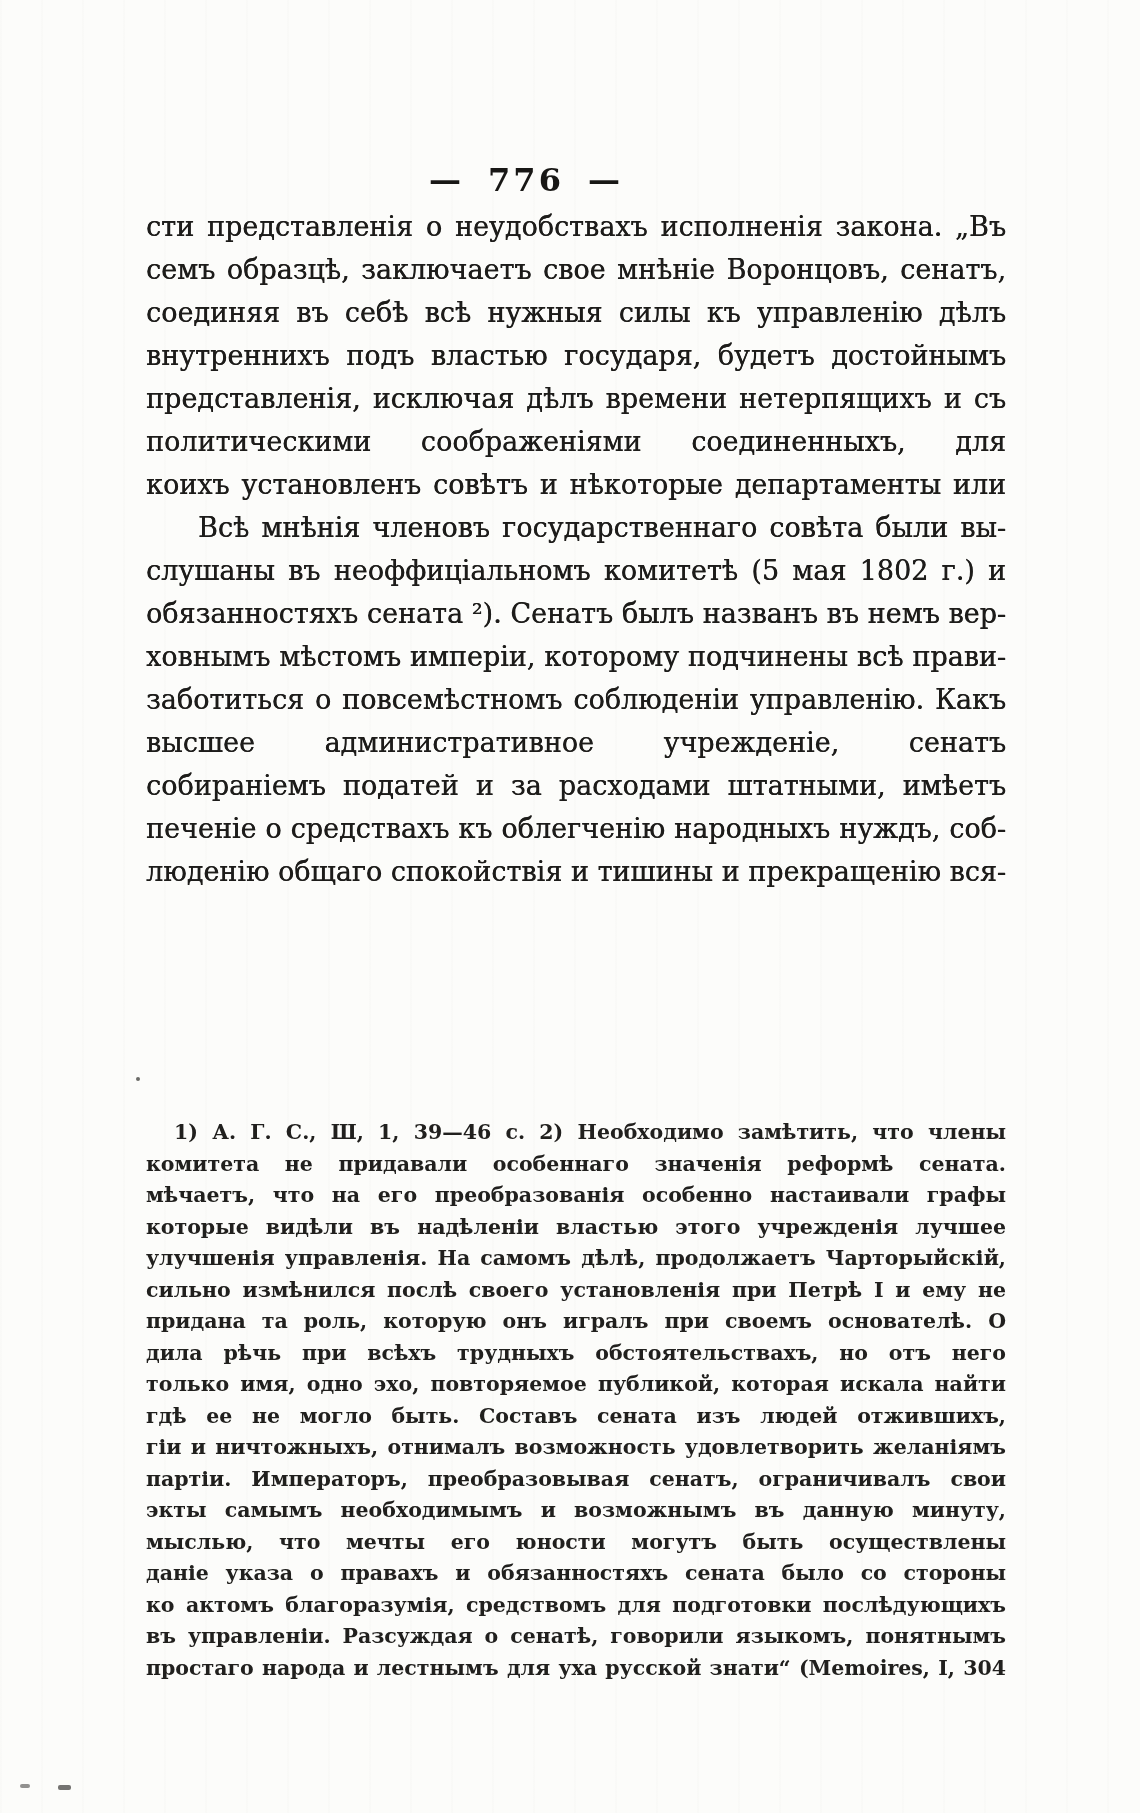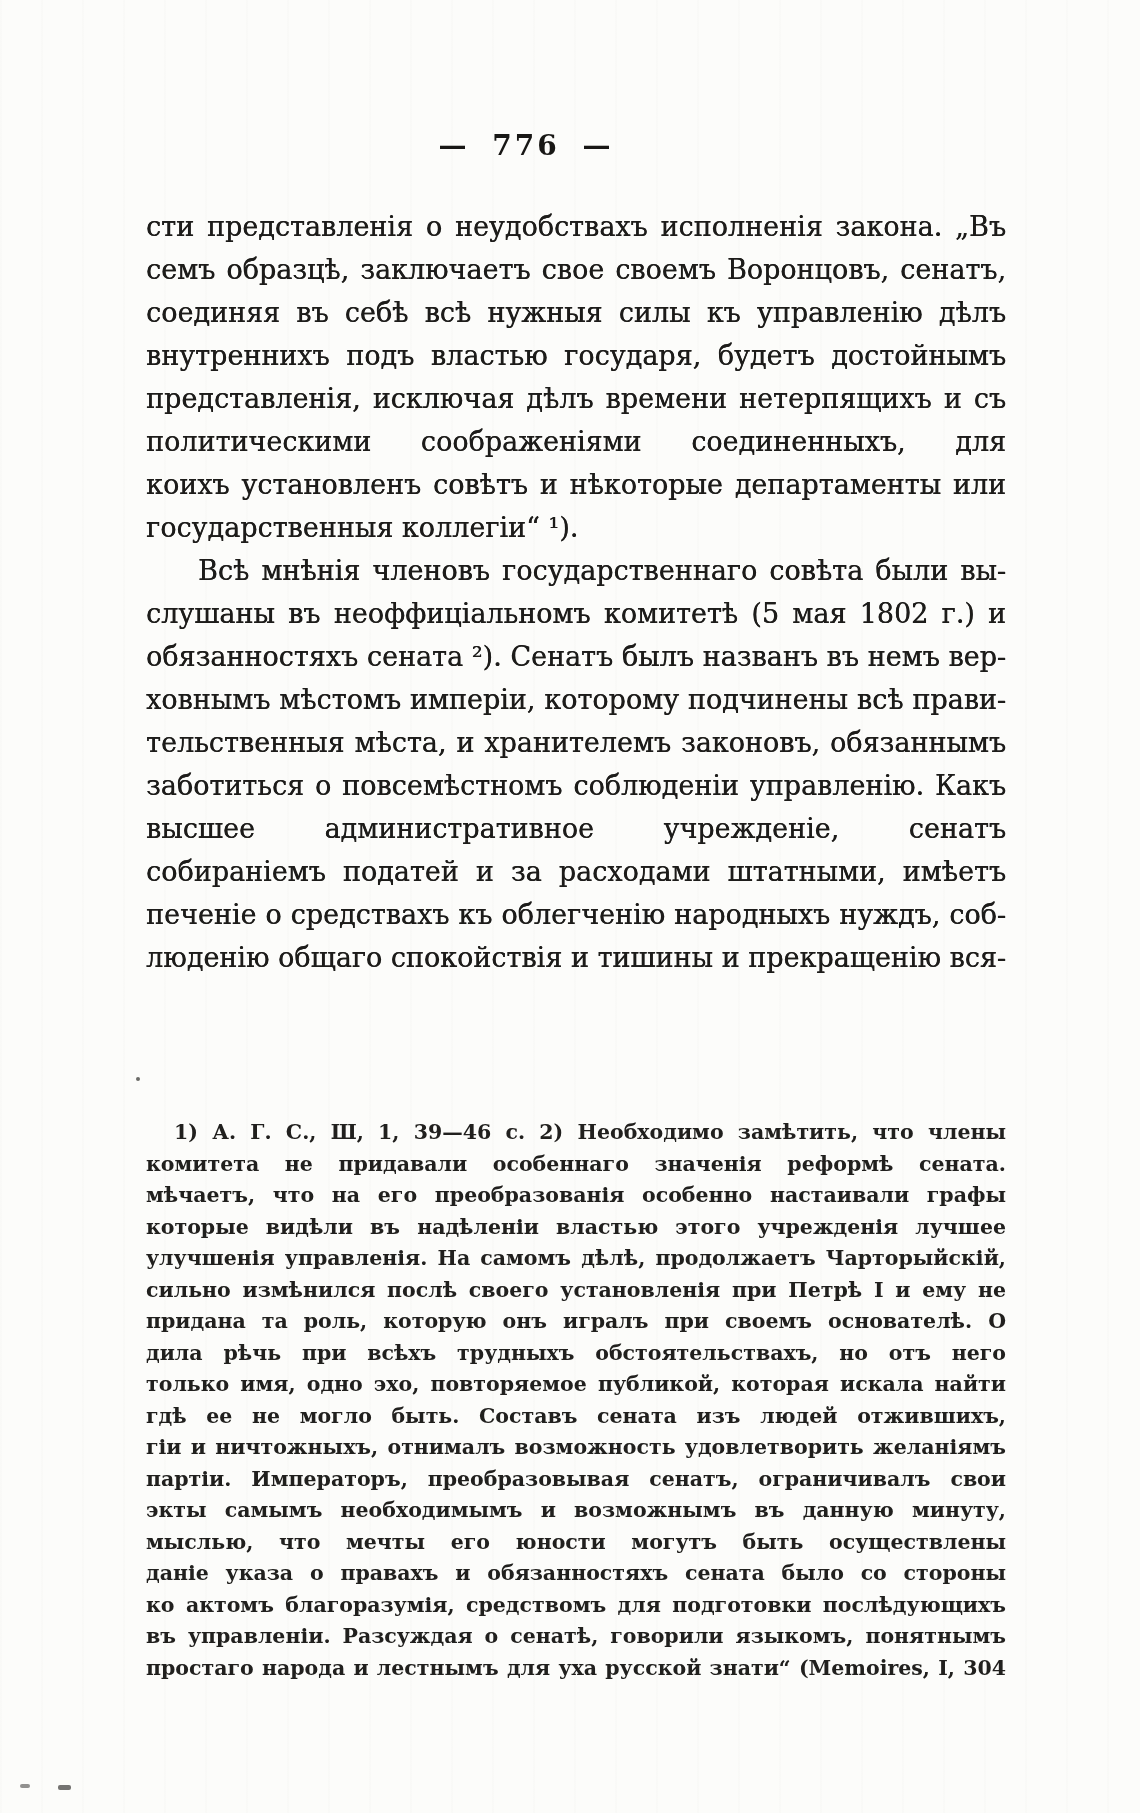--- a/index.html
+++ b/index.html
@@ -17,26 +17,26 @@
     background-image:
       repeating-linear-gradient(90deg,
         rgba(120,120,110,0.018) 0px, rgba(120,120,110,0.018) 2px,
         transparent 2px, transparent 41px);
     overflow: hidden;
     font-family: "DejaVu Serif", serif;
     color: #1d1c1a;
   }
   .page-number {
     position: absolute;
-    top: 129px;
+    top: 161px;
     left: 146px;
     width: 860px;
     text-align: center;
     transform: translateX(-50px);
-    font-size: 28px;
+    font-size: 32px;
     font-weight: bold;
     letter-spacing: 3px;
     word-spacing: 10px;
     color: #181715;
   }
   .body-text {
     position: absolute;
     top: 205px;
     left: 146px;
     width: 860px;
@@ -84,32 +84,30 @@
   .speck.s3 { left: 58px;  top: 1785px; width: 13px; height: 5px; opacity: .7;  border-radius: 2px; }
 </style>
 </head>
 <body>
 
 <div class="page">
   <div class="page-number">— 776 —</div>
 
   <div class="body-text">
       <div class="line">сти представленія о неудобствахъ исполненія закона. „Въ</div>
-      <div class="line">семъ образцѣ, заключаетъ свое своемъ Воронцовъ, сенатъ,</div>
+      <div class="line">семъ образцѣ, заключаетъ свое мнѣніе Воронцовъ, сенатъ,</div>
       <div class="line">соединяя въ себѣ всѣ нужныя силы къ управленію дѣлъ</div>
       <div class="line">внутреннихъ подъ властью государя, будетъ достойнымъ его</div>
       <div class="line">представленія, исключая дѣлъ времени нетерпящихъ и съ</div>
       <div class="line">политическими соображеніями соединенныхъ, для уваженія</div>
       <div class="line">коихъ установленъ совѣтъ и нѣкоторые департаменты или</div>
-      <div class="line end">государственныя коллегіи“ ¹).</div>
       <div class="line indent">Всѣ мнѣнія членовъ государственнаго совѣта были вы-</div>
       <div class="line">слушаны въ неоффиціальномъ комитетѣ (5 мая 1802 г.) и</div>
       <div class="line">обязанностяхъ сената ²). Сенатъ былъ названъ въ немъ вер-</div>
       <div class="line">ховнымъ мѣстомъ имперіи, которому подчинены всѣ прави-</div>
-      <div class="line">тельственныя мѣста, и хранителемъ законовъ, обязаннымъ</div>
       <div class="line">заботиться о повсемѣстномъ соблюденіи управленію. Какъ</div>
       <div class="line">высшее административное учрежденіе, сенатъ „наблюдаетъ за</div>
       <div class="line">собираніемъ податей и за расходами штатными, имѣетъ по-</div>
       <div class="line">печеніе о средствахъ къ облегченію народныхъ нуждъ, соб-</div>
       <div class="line">люденію общаго спокойствія и тишины и прекращенію вся-</div>
     </div>
 
   <div class="footnote-text">
       <div class="line indent">1) А. Г. С., Ш, 1, 39—46 с. 2) Необходимо замѣтить, что члены неоффиц.</div>
       <div class="line">комитета не придавали особеннаго значенія реформѣ сената. Чарторыйскій за-</div>

